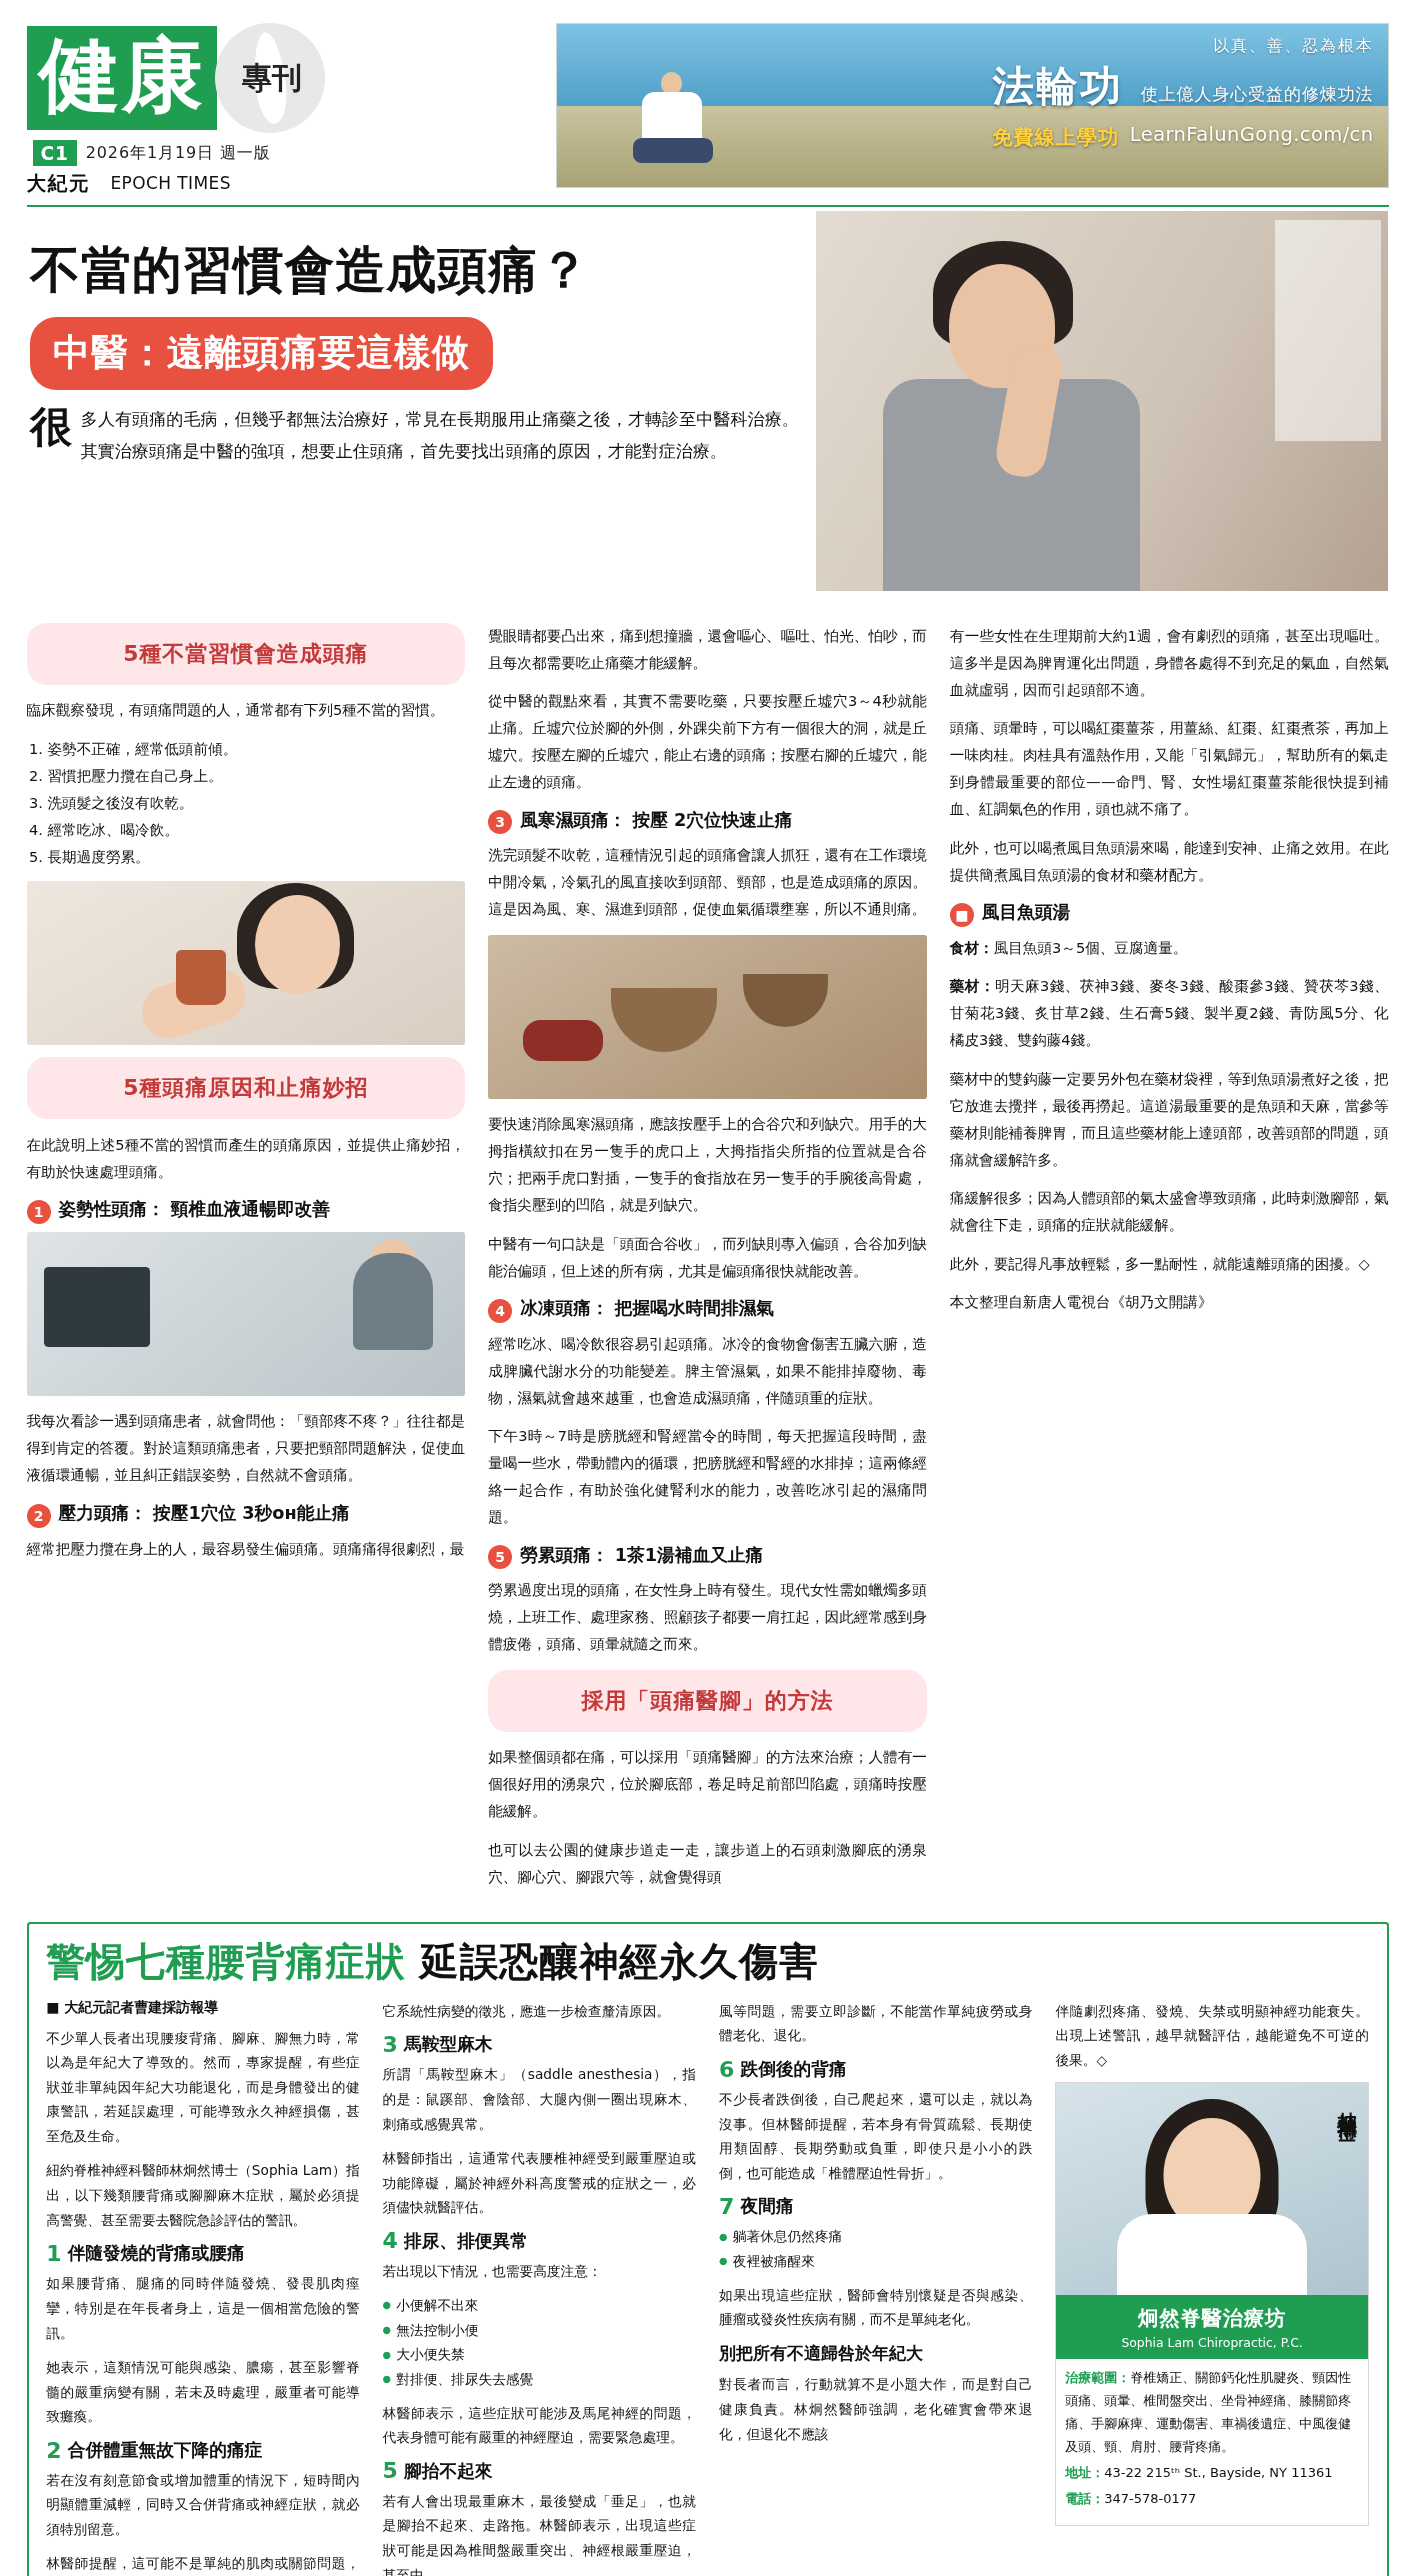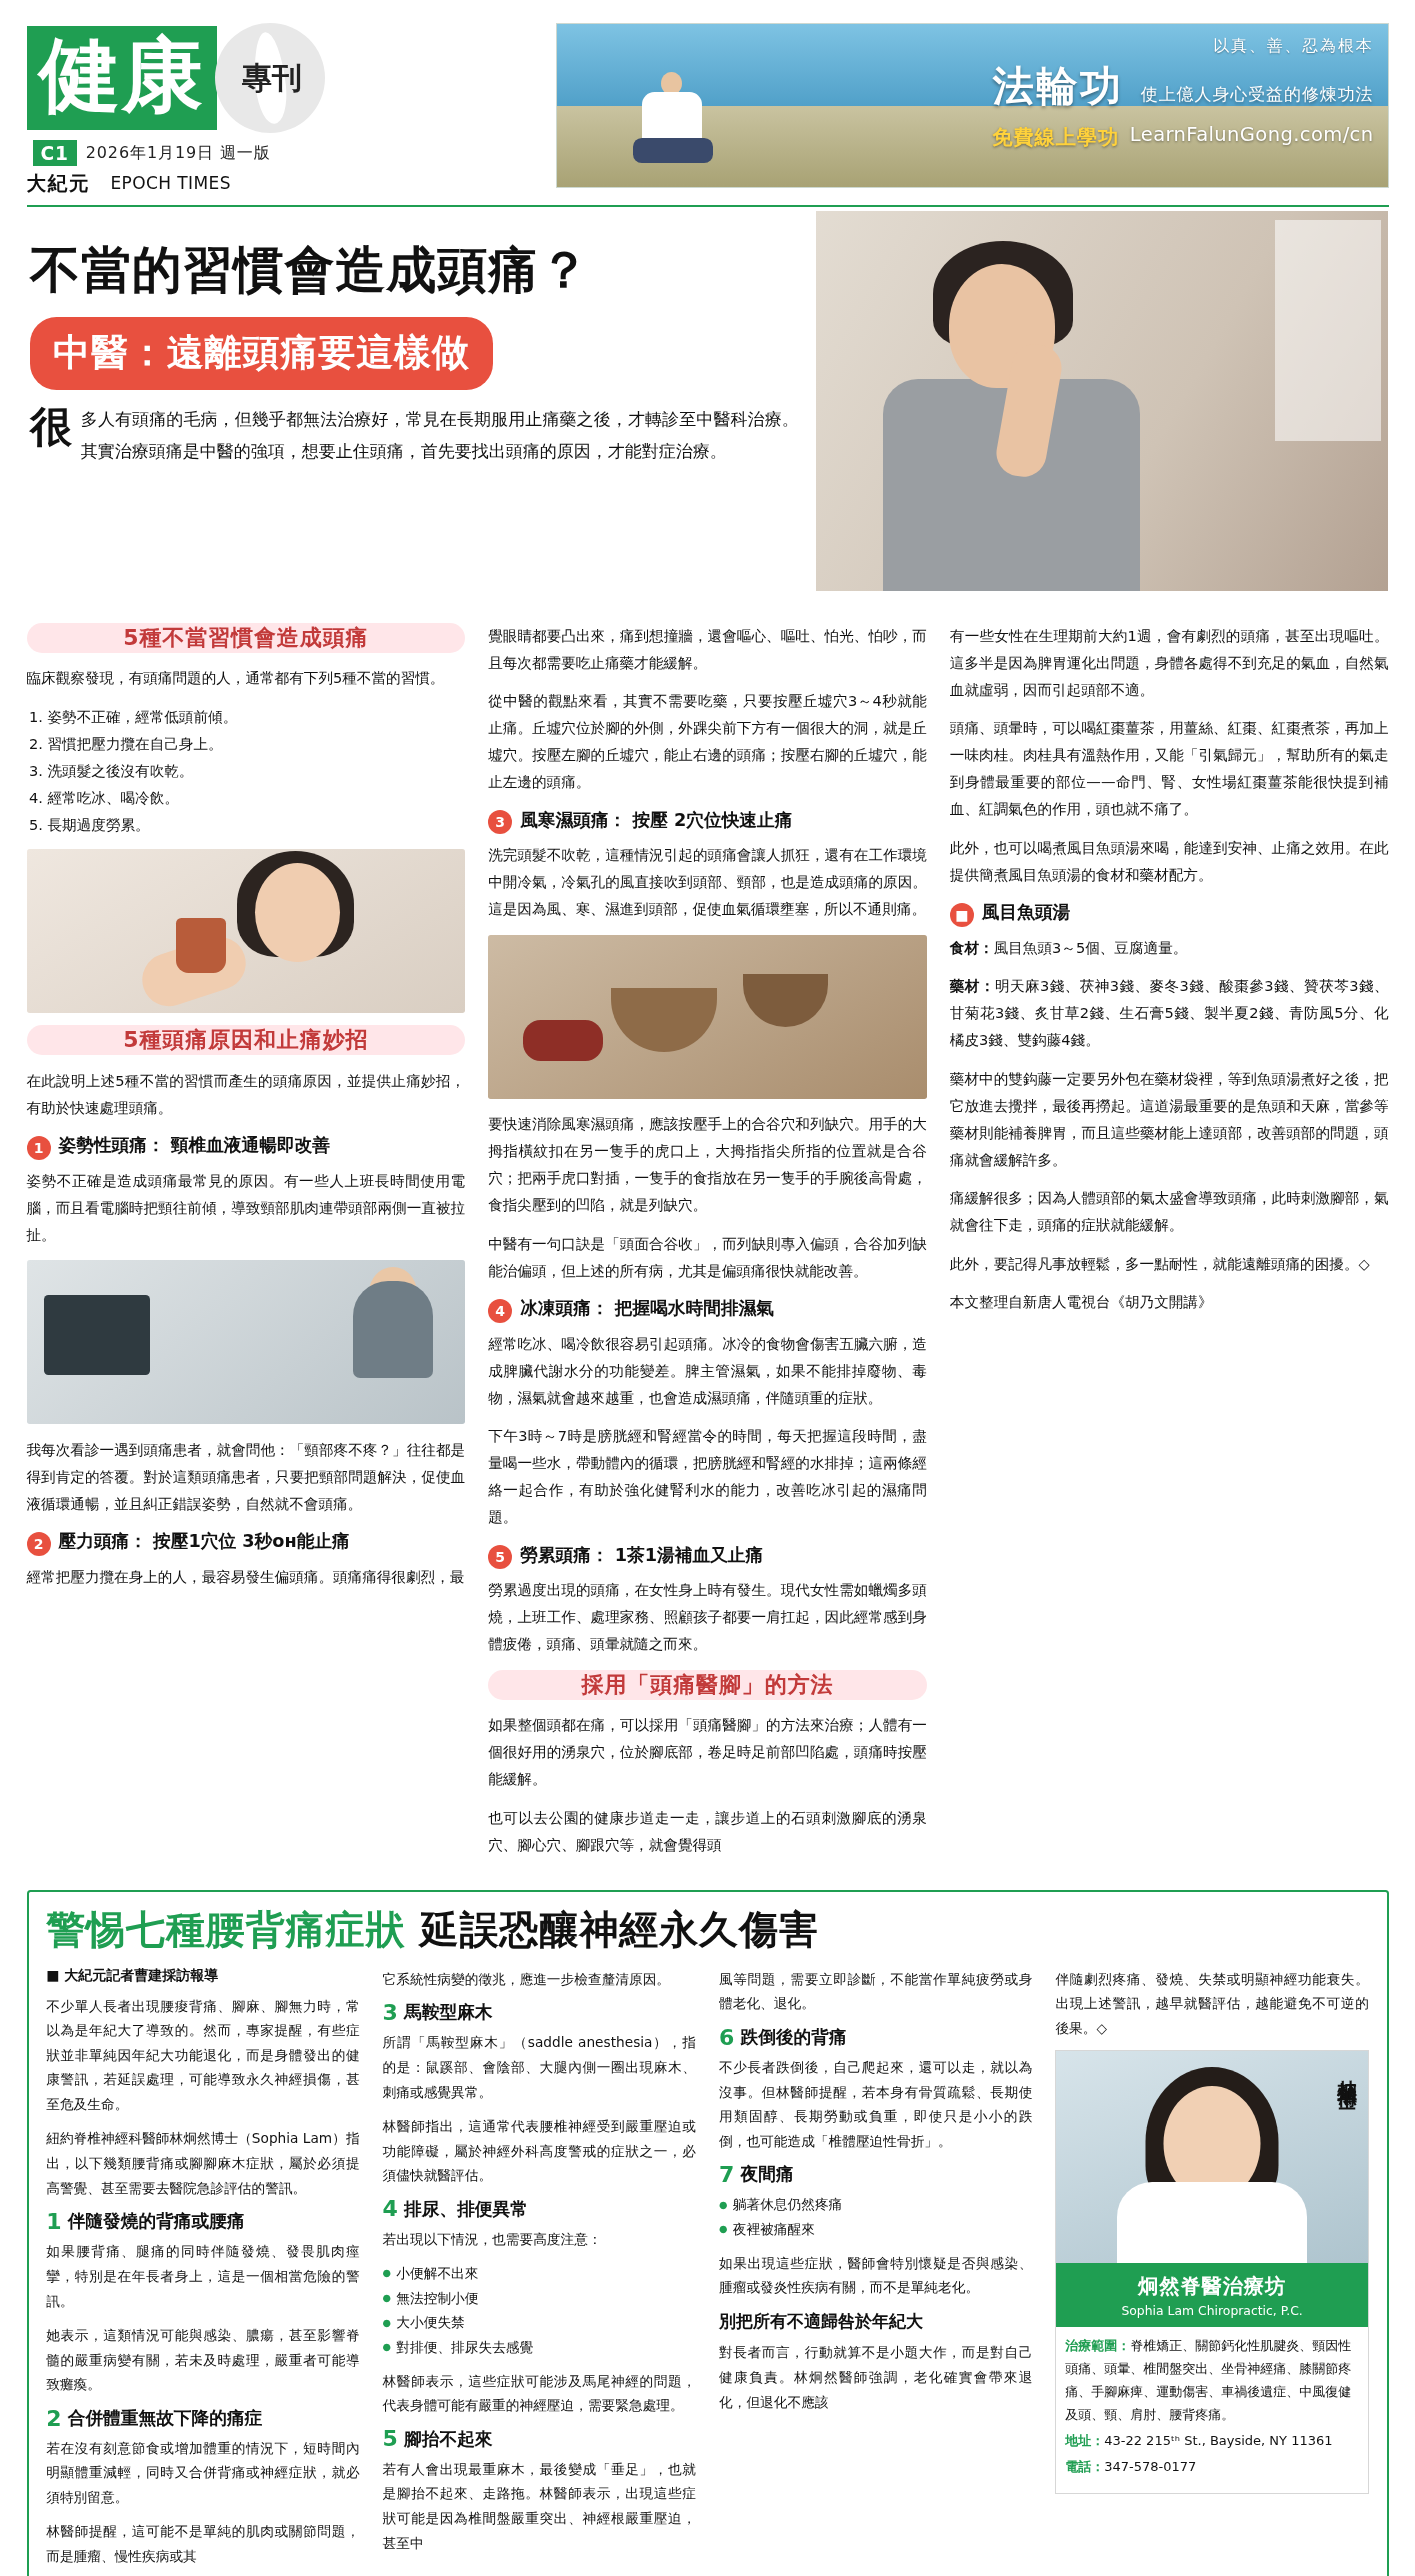--- a/index.html
+++ b/index.html
@@ -125,21 +125,21 @@
   .hp-person-head { position:absolute; left:133px; top:53px; width:106px; height:124px; border-radius:54% 54% 48% 48%; background:#e9c3a3; }
   .hp-hair { position:absolute; left:117px; top:30px; width:140px; height:106px; border-radius:60% 60% 30% 30%; background:#2b2320; }
   .hp-body { position:absolute; left:67px; top:168px; width:257px; height:221px; background:#9a9ea2; border-radius:35px 35px 0 0; }
   .hp-arm { position:absolute; left:188px; top:133px; width:50px; height:133px; background:#e9c3a3; border-radius:23px; transform:rotate(10deg); }
 
   
   .article { display:flex; gap:23px; margin-top:23px; }
   .col { width:33.33%; }
   .sec-banner {
     background:#ffe6e9; color:#c23a3a; font-weight:bold;
-    text-align:center; font-size:22px; padding:0 7px; border-radius:19.5px;
+    text-align:center; font-size:22px; padding:16px 7px; border-radius:19.5px;
     letter-spacing:0.9px; margin-bottom:12.4px;
   }
   p.body { font-size:14.6px; line-height:1.85; text-align:justify; margin:0 0 11.5px 0; color:#111; }
   ol.plain { margin:0 0 10.6px 0; padding-left:21px; font-size:14.6px; line-height:1.85; }
   ol.plain li { margin-bottom:0; }
   .numhead { display:flex; align-items:flex-start; gap:8px; margin:5.3px 0 8px 0; }
   .numcircle {
     flex:none; width:24px; height:24px; border-radius:50%;
     background:#e8503f; color:#fff; font-size:14px; font-weight:bold;
     display:flex; align-items:center; justify-content:center; margin-top:2.7px;
@@ -290,21 +290,20 @@
           <div class="cup"></div>
       </div>
       <div class="sec-banner">5種頭痛原因和止痛妙招</div>
       <p class="body">在此說明上述5種不當的習慣而產生的頭痛原因，並提供止痛妙招，有助於快速處理頭痛。</p>
 
       <div class="numhead">
         <div class="numcircle">1</div>
         <div class="txt">姿勢性頭痛：
 頸椎血液通暢即改善</div>
       </div>
-      <p class="body">姿勢不正確是造成頭痛最常見的原因。有一些人上班長時間使用電腦，而且看電腦時把頸往前傾，導致頸部肌肉連帶頭部兩側一直被拉扯。</p>
       <div class="fig desk">
         <div class="mon"></div>
           <div class="head2"></div>
           <div class="person"></div>
       </div>
       <p class="body">我每次看診一遇到頭痛患者，就會問他：「頸部疼不疼？」往往都是得到肯定的答覆。對於這類頭痛患者，只要把頸部問題解決，促使血液循環通暢，並且糾正錯誤姿勢，自然就不會頭痛。</p>
 
       <div class="numhead">
         <div class="numcircle">2</div>
         <div class="txt">壓力頭痛：

